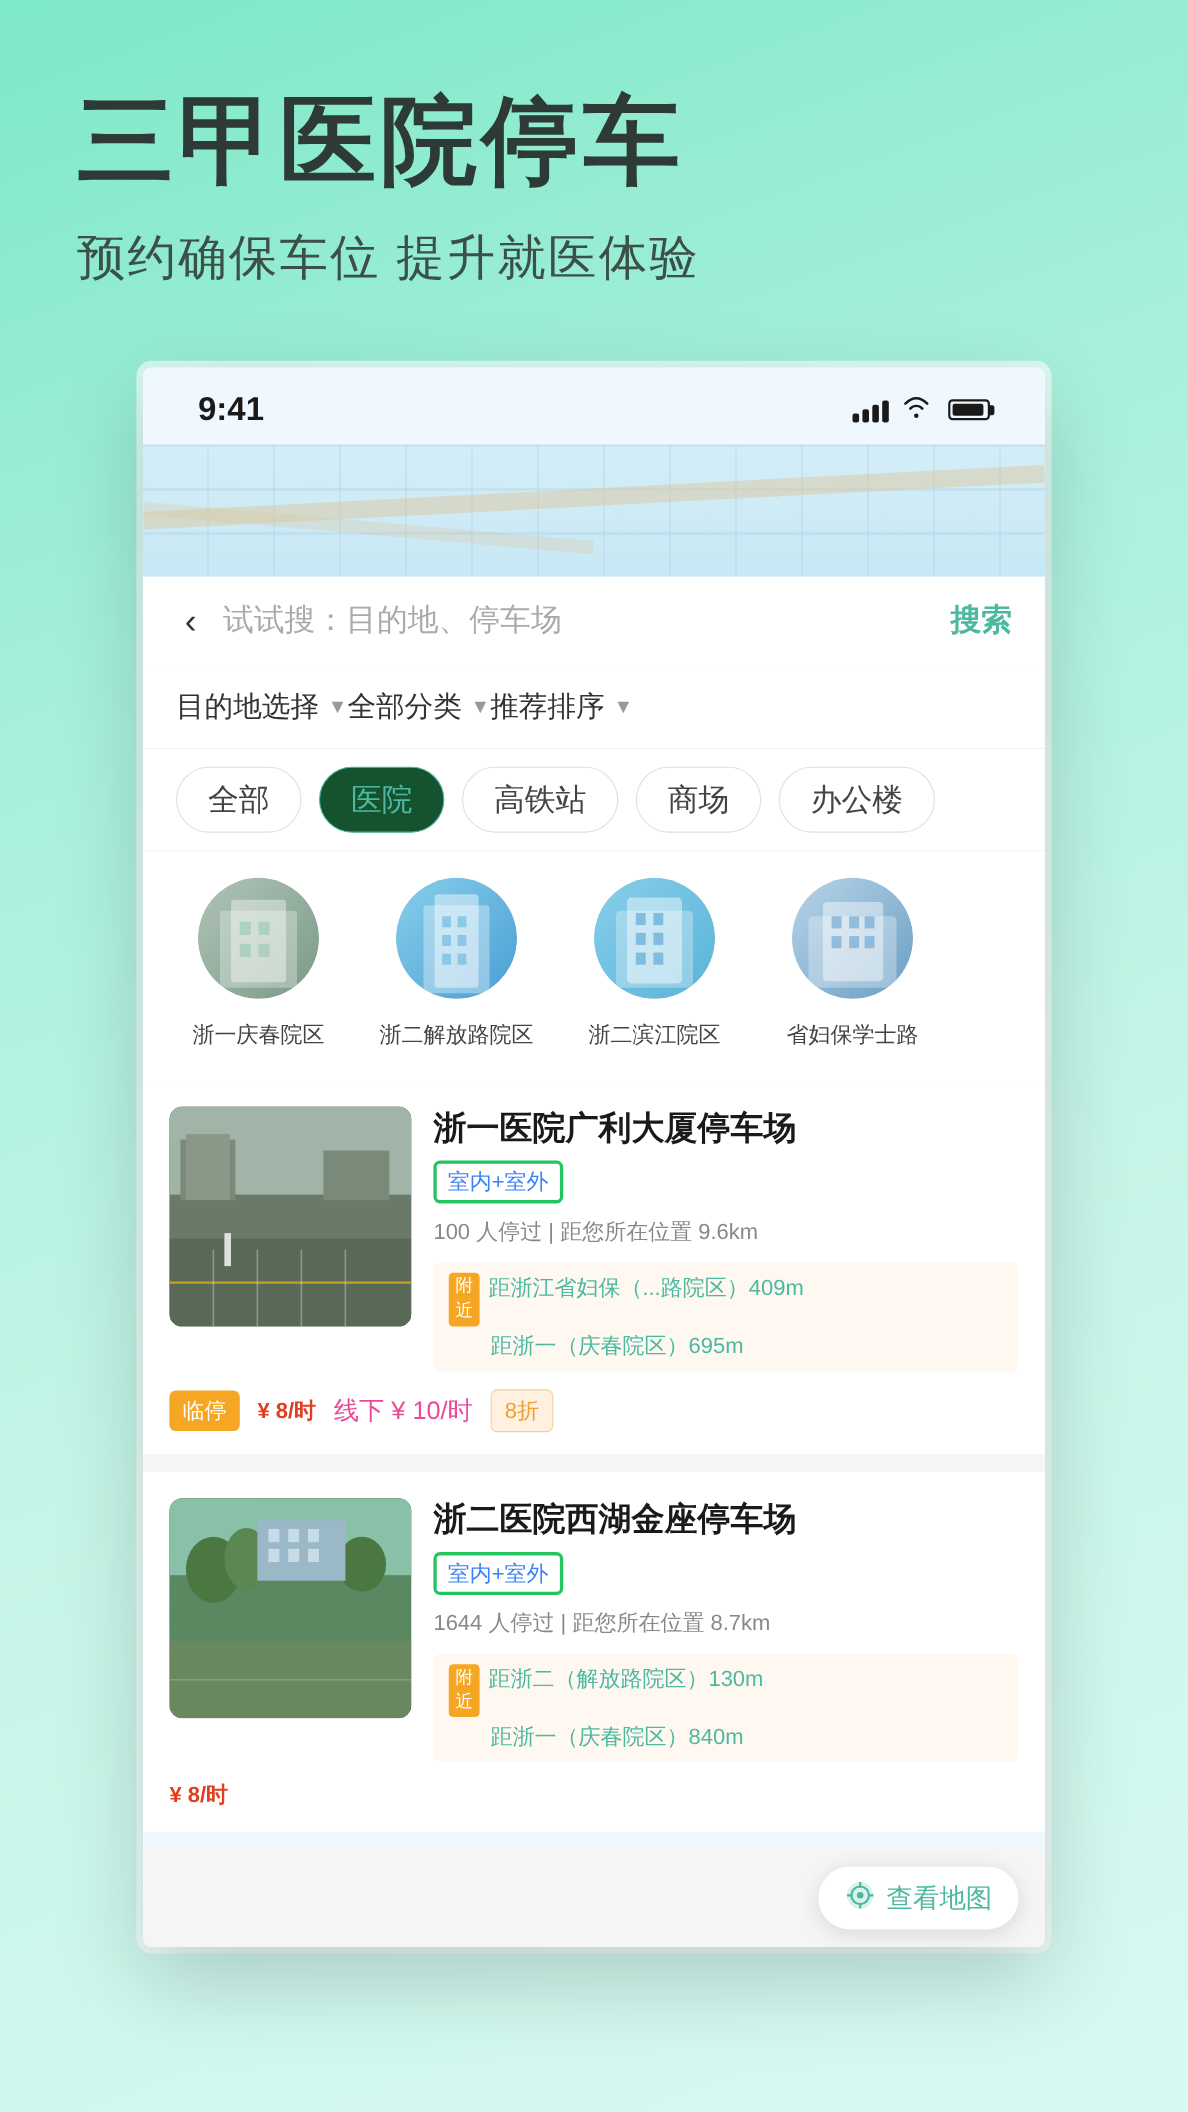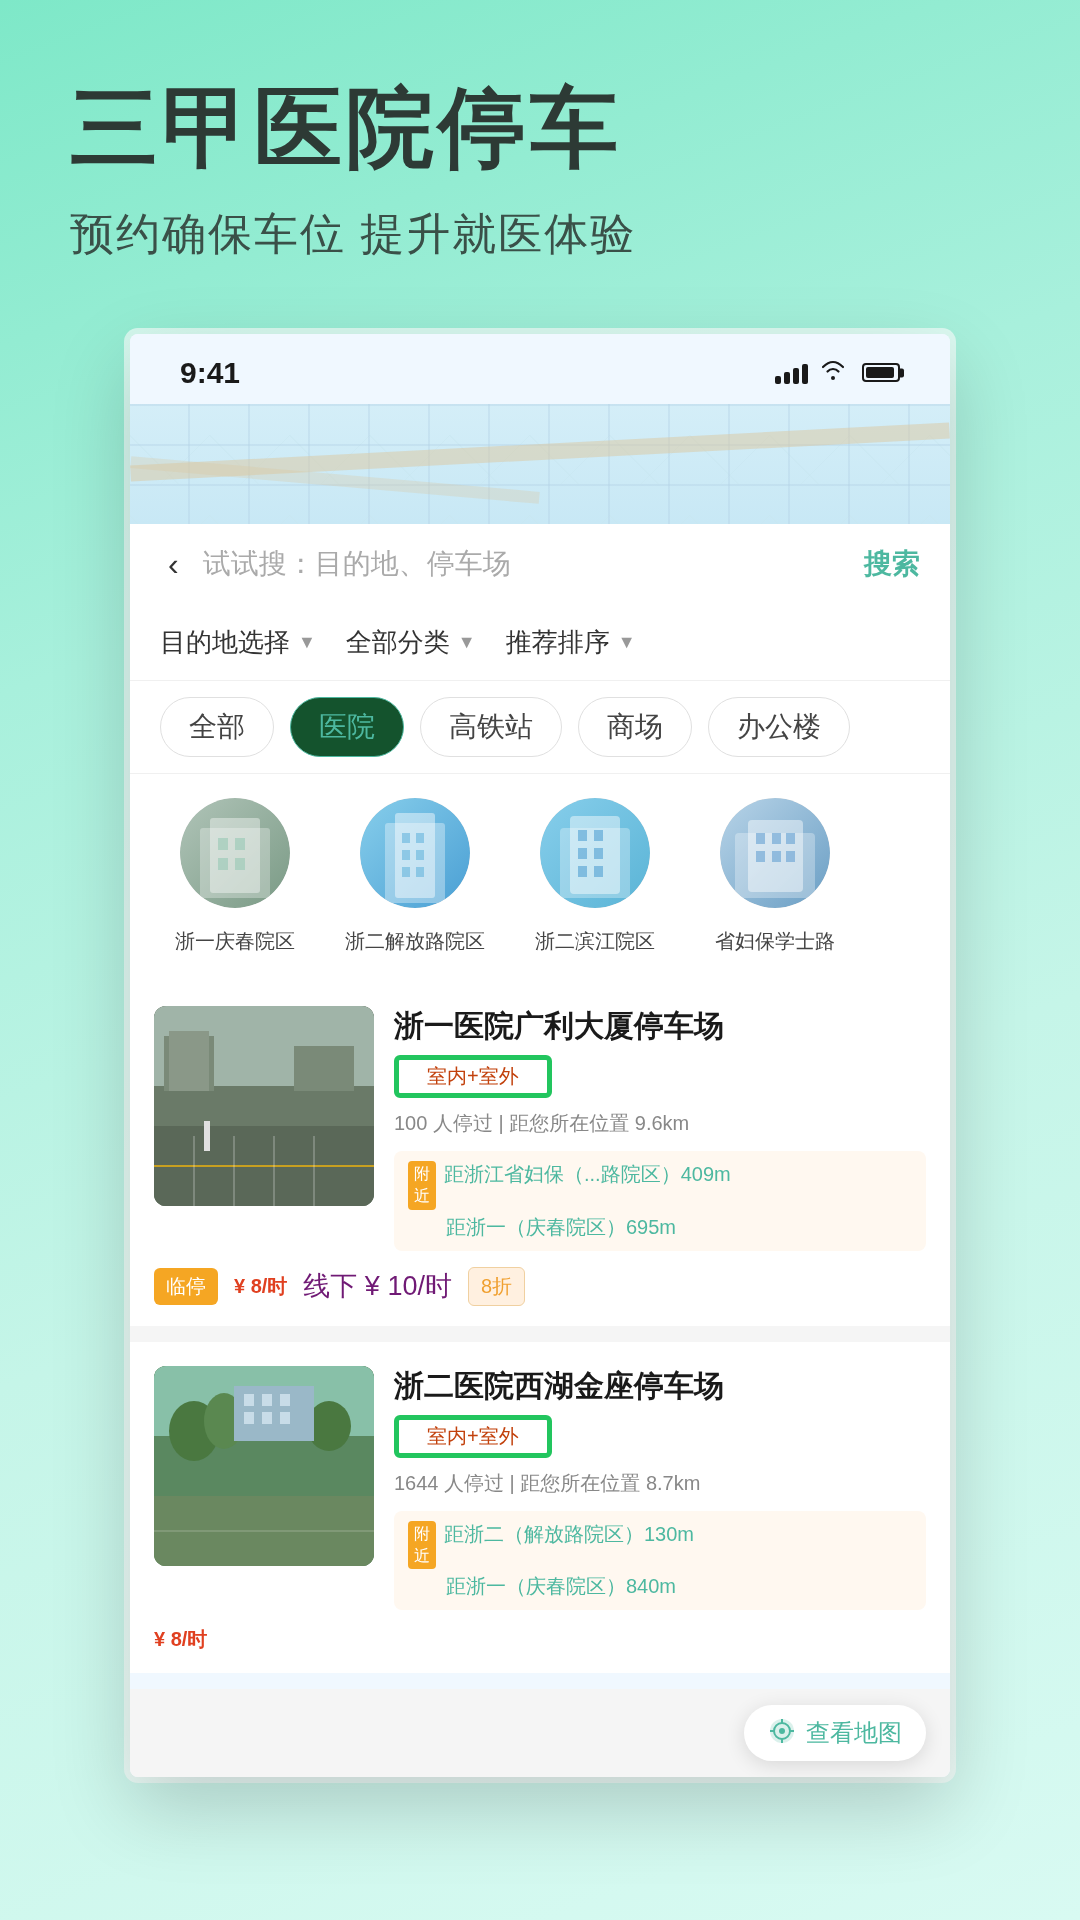--- a/index.html
+++ b/index.html
@@ -151,21 +151,20 @@
       color: #4db8a0;
       font-weight: 600;
     }
 
     
     .filter-row {
       background: white;
       padding: 20px 30px;
       display: flex;
       align-items: center;
-      gap: 30px;
       border-bottom: 1px solid #f0f0f0;
     }
     .filter-item {
       display: flex;
       align-items: center;
       gap: 8px;
       font-size: 26px;
       color: #333;
       cursor: pointer;
     }
@@ -307,25 +306,25 @@
       color: #1a1a1a;
       margin-bottom: 10px;
       line-height: 1.3;
     }
     .card-tags {
       display: flex;
       gap: 10px;
       margin-bottom: 12px;
     }
     .tag-indoor-outdoor {
-      border: 5px solid #22c55e;
+      border: 3px solid #22c55e;
       border-radius: 6px;
-      padding: 3px 28px;
-      font-size: 20px;
-      color: #c2410c;
+      padding: 3px 10px;
+      font-size: 20px;
+      color: #3b82f6;
     }
     .card-stats {
       font-size: 20px;
       color: #888;
       margin-bottom: 14px;
     }
     .nearby-info {
       background: #fff8f0;
       border-radius: 8px;
       padding: 10px 14px;
@@ -371,22 +370,22 @@
     .price-main {
       font-size: 22px;
       color: #333;
     }
     .price-main .price-val {
       color: #e04020;
       font-weight: 700;
       font-size: 20px;
     }
     .price-offline {
-      font-size: 27px;
-      color: #701a75;
+      font-size: 23px;
+      color: #ec4899;
     }
     .discount-tag {
       background: #fff0e0;
       color: #f0a030;
       font-size: 20px;
       padding: 5px 12px;
       border-radius: 6px;
       border: 1px solid #f0d0a0;
     }
   </style>

